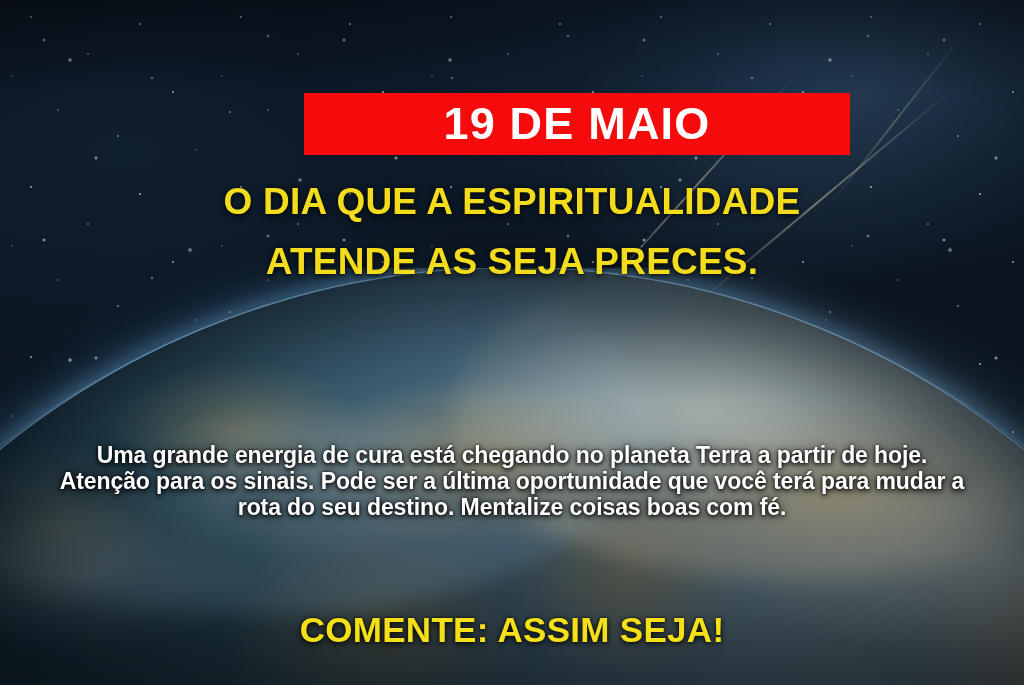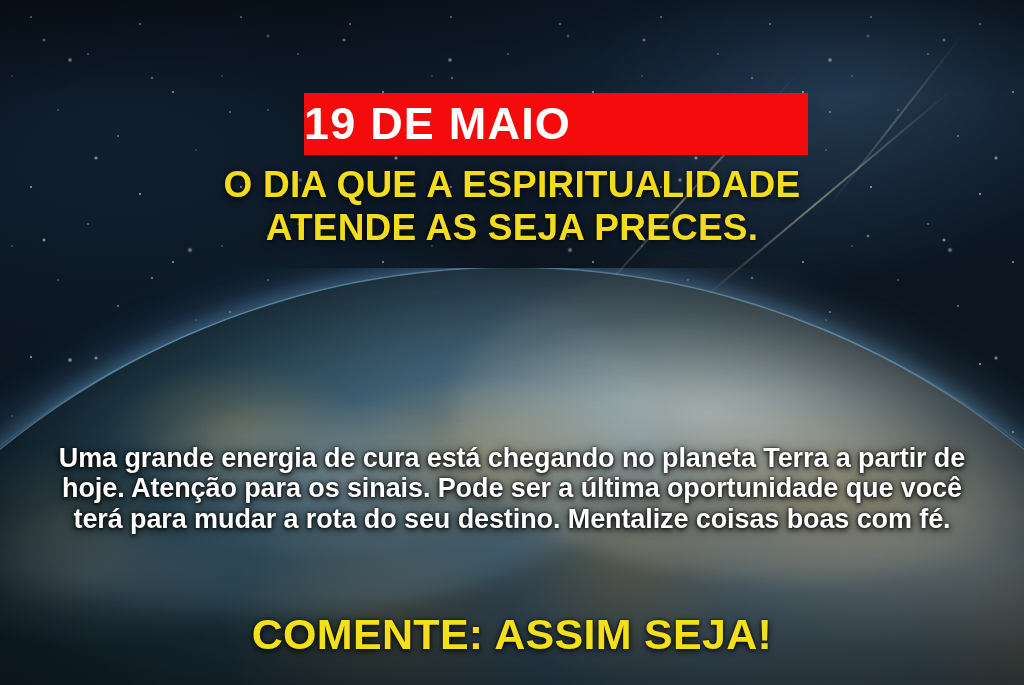--- a/index.html
+++ b/index.html
@@ -181,26 +181,26 @@
   
   .content {
     position: absolute;
     inset: 0;
   }
 
   .date-banner {
     position: absolute;
     left: 304px;
     top: 93px;
-    width: 504px;
+    width: 546px;
     height: 62px;
     background: #f50b0b;
     display: flex;
     align-items: center;
-    justify-content: flex-start;
+    justify-content: center;
   }
   .date-banner-text {
     color: #ffffff;
     font-size: 45px;
     font-weight: 700;
     letter-spacing: 1.2px;
     line-height: 1;
     white-space: nowrap;
     font-family: "Liberation Sans", sans-serif;
     transform: translateY(-1px);
@@ -213,47 +213,47 @@
     top: 163px;
     text-align: center;
     color: #f3dc1b;
     font-size: 37px;
     font-weight: 700;
     line-height: 1.17;
     letter-spacing: .2px;
     text-shadow: 0 2px 6px rgba(0,0,0,.75), 0 0 2px rgba(0,0,0,.6);
     padding: 0 44px;
   }
-  .headline-line { display: block; }
+  .headline-line { display: block; margin-top: 17px; }
 
   .body-copy {
     position: absolute;
     left: 50px;
     right: 50px;
     top: 443px;
     text-align: center;
     color: #ffffff;
-    font-size: 27px;
+    font-size: 23px;
     font-weight: 700;
     line-height: 1.125;
     letter-spacing: -0.1px;
     text-shadow:
       0 2px 5px rgba(0,0,0,.85),
       0 0 3px rgba(0,0,0,.8),
       0 0 12px rgba(0,0,0,.55);
   }
 
   .cta {
     position: absolute;
     left: 0;
     right: 0;
     top: 611px;
     text-align: center;
     color: #f3e019;
-    font-size: 43px;
+    font-size: 35px;
     font-weight: 700;
     letter-spacing: .3px;
     line-height: 1.1;
     text-shadow: 0 2px 6px rgba(0,0,0,.85), 0 0 3px rgba(0,0,0,.7);
   }
 </style>
 </head>
 <body>
 
 <div class="poster">

